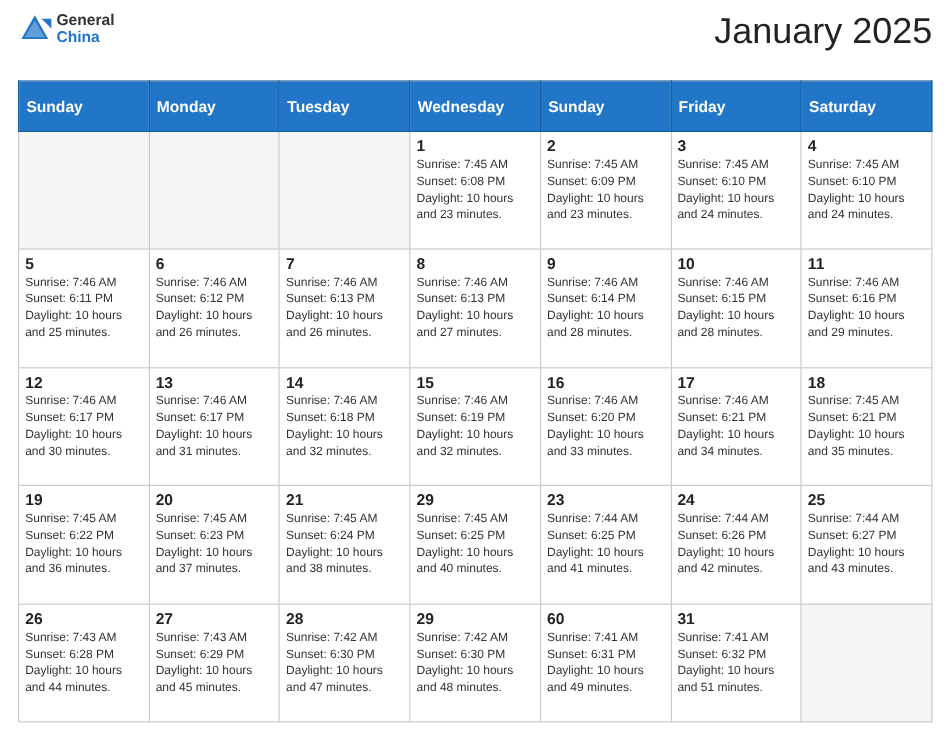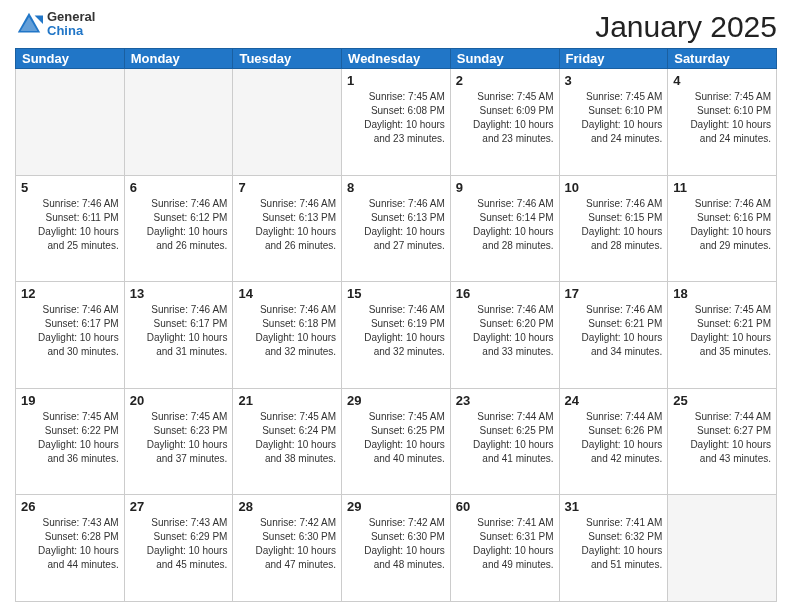--- a/index.html
+++ b/index.html
@@ -14,21 +14,21 @@
       width: 792px;
       height: 612px;
       padding: 10px 15px;
       display: flex;
       flex-direction: column;
     }
     .header {
       display: flex;
       justify-content: space-between;
       align-items: flex-start;
-      margin-bottom: 4px;
+      margin-bottom: 23px;
       gap: 23px;
     }
     .logo {
       display: flex;
       align-items: center;
       gap: 4px;
     }
     .logo-text {
       display: flex;
       flex-direction: column;
@@ -59,21 +59,21 @@
       flex: 1;
       border: 1px solid #ccc;
       border-collapse: collapse;
       width: 100%;
       table-layout: fixed;
     }
     .calendar thead tr th {
       background: #2176c7;
       color: #fff;
       text-align: left;
-      padding: 2px 6px;
+      padding: 13px 6px;
       font-size: 13px;
       font-weight: bold;
       border: 1px solid #1a5fa0;
     }
     .calendar tbody tr td {
       vertical-align: top;
       border: 1px solid #ccc;
       padding: 4px 5px;
       font-size: 10.5px;
       color: #222;
@@ -85,21 +85,20 @@
     .day-number {
       font-size: 13px;
       font-weight: bold;
       margin-bottom: 2px;
       color: #222;
     }
     .day-info {
       font-size: 10px;
       color: #333;
       line-height: 1.4;
-      text-align: right;
     }
   </style>
 </head>
 <body>
 
 <div class="page">
   <div class="header">
     <div class="logo">
       <svg class="logo-icon" viewBox="0 0 40 40">
         <polygon points="20,4 36,32 4,32" fill="#2176c7"></polygon>

